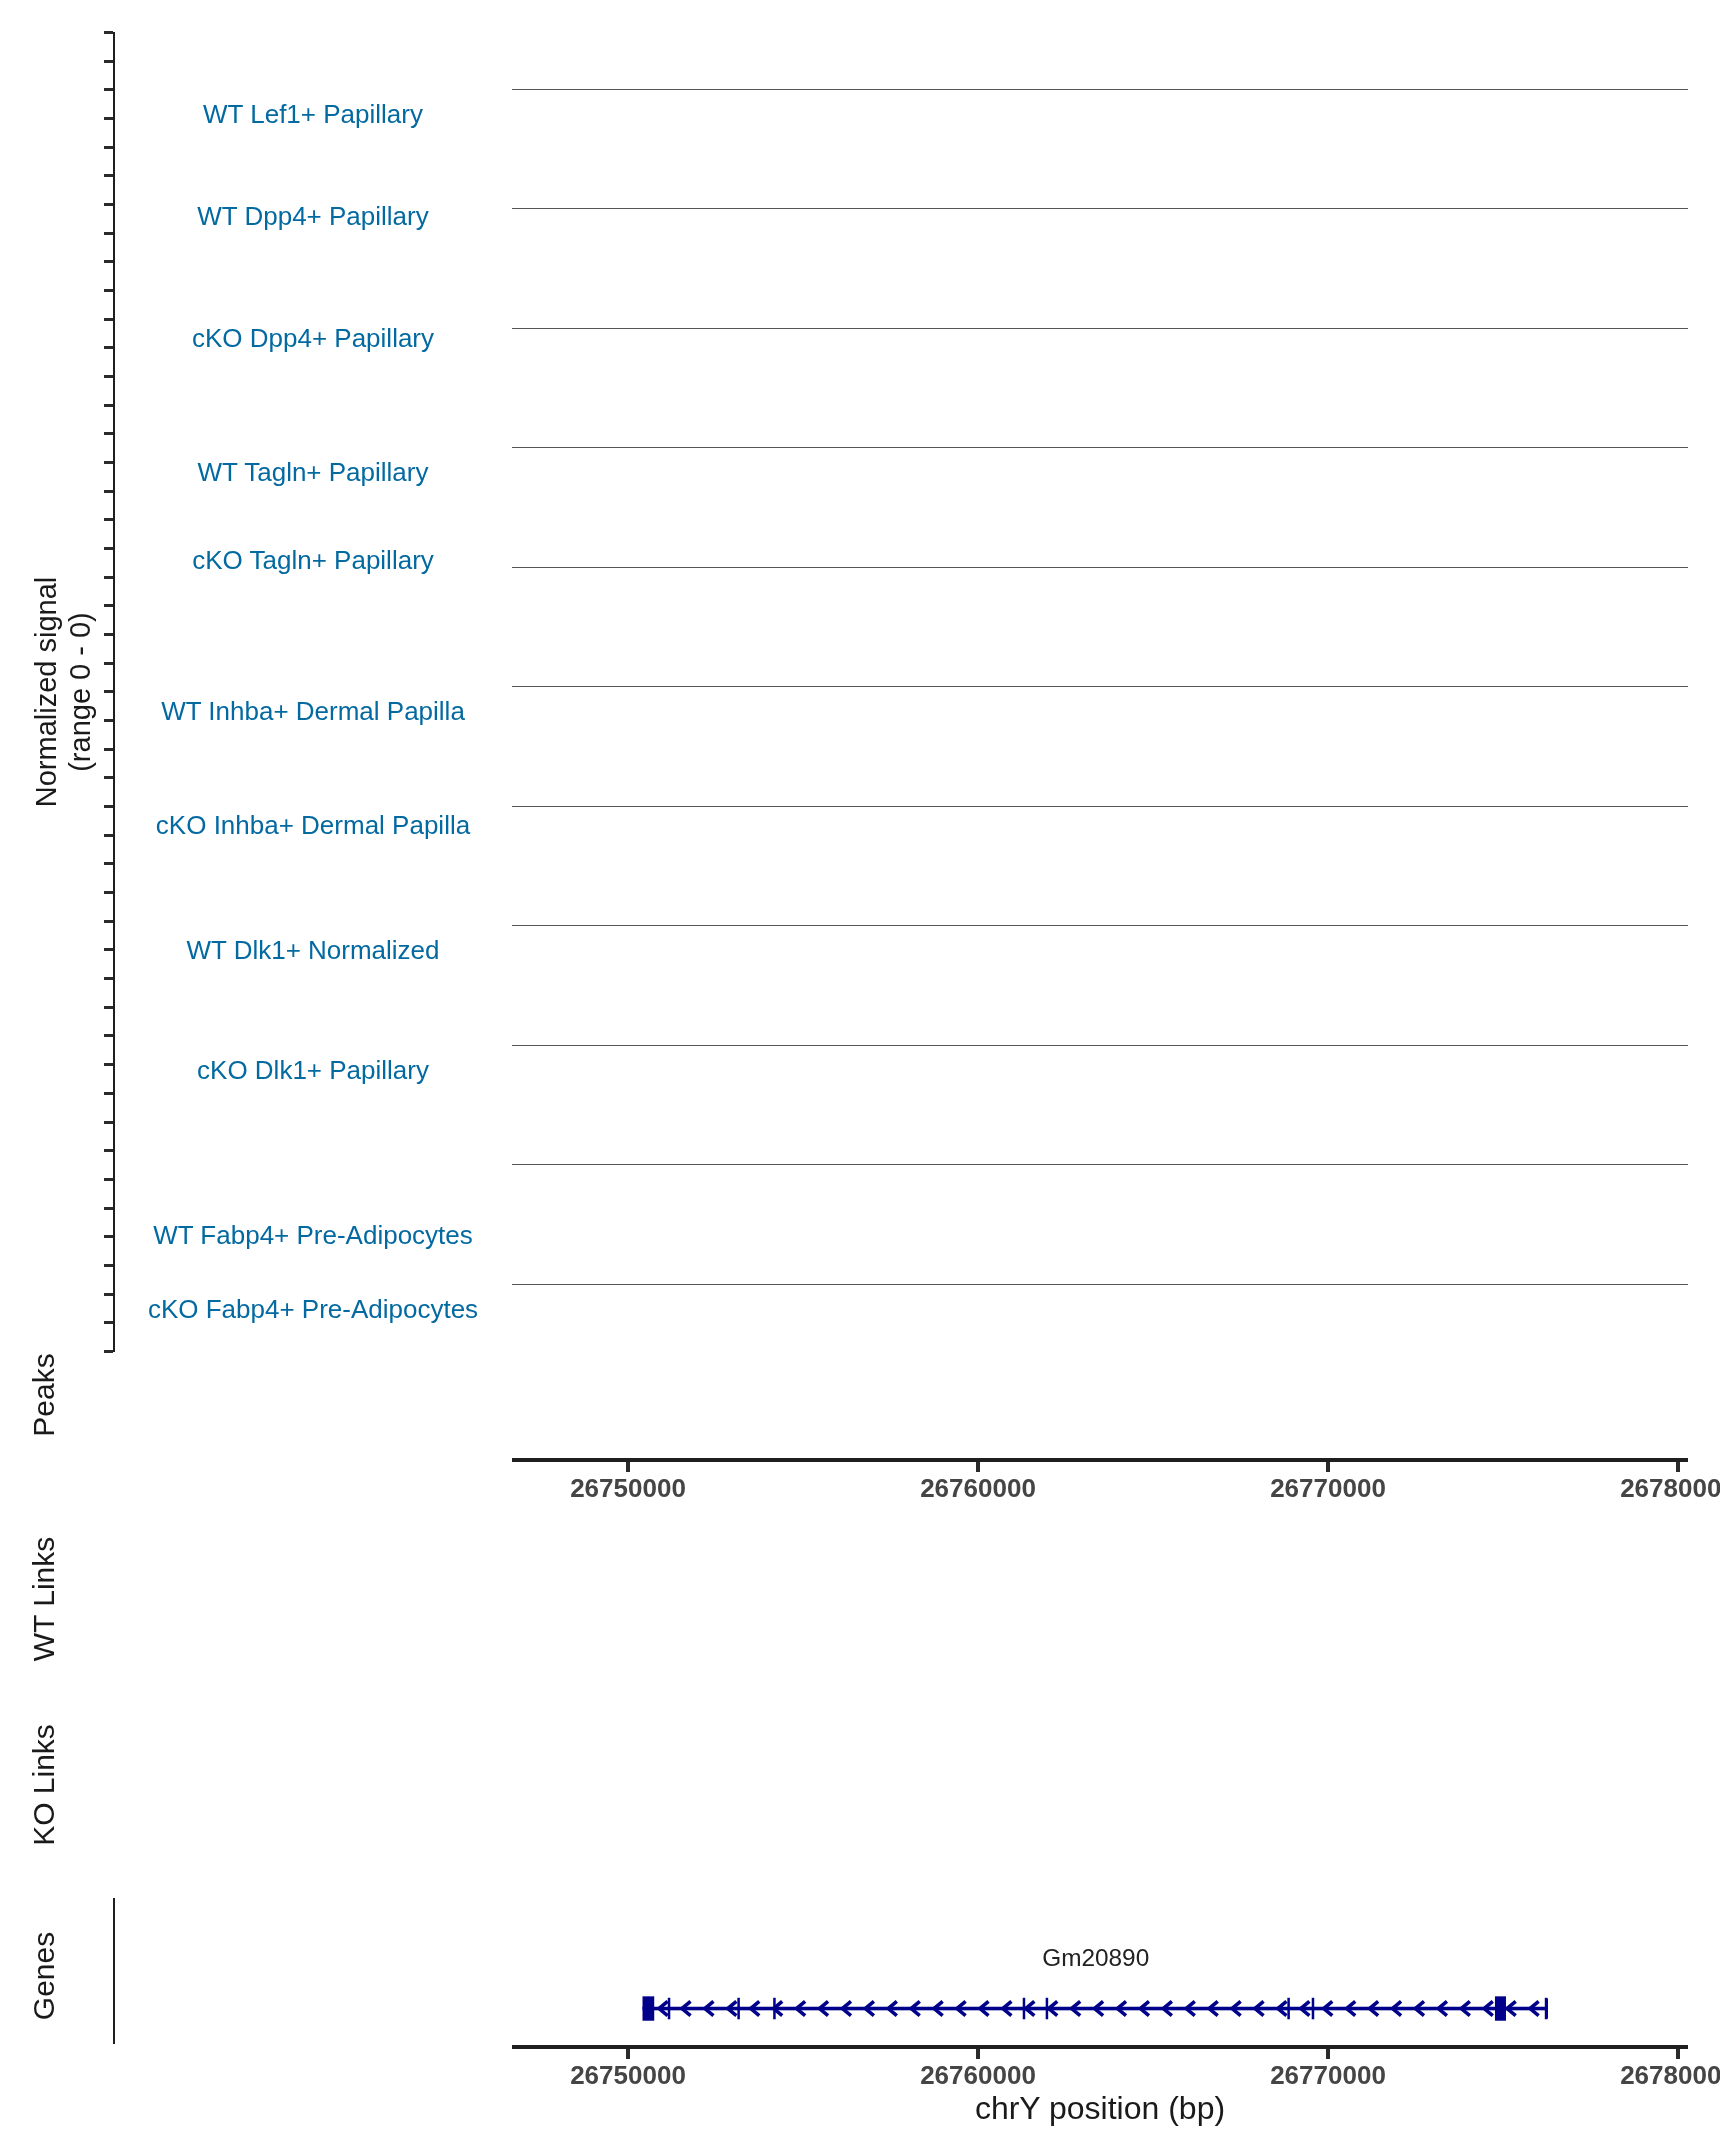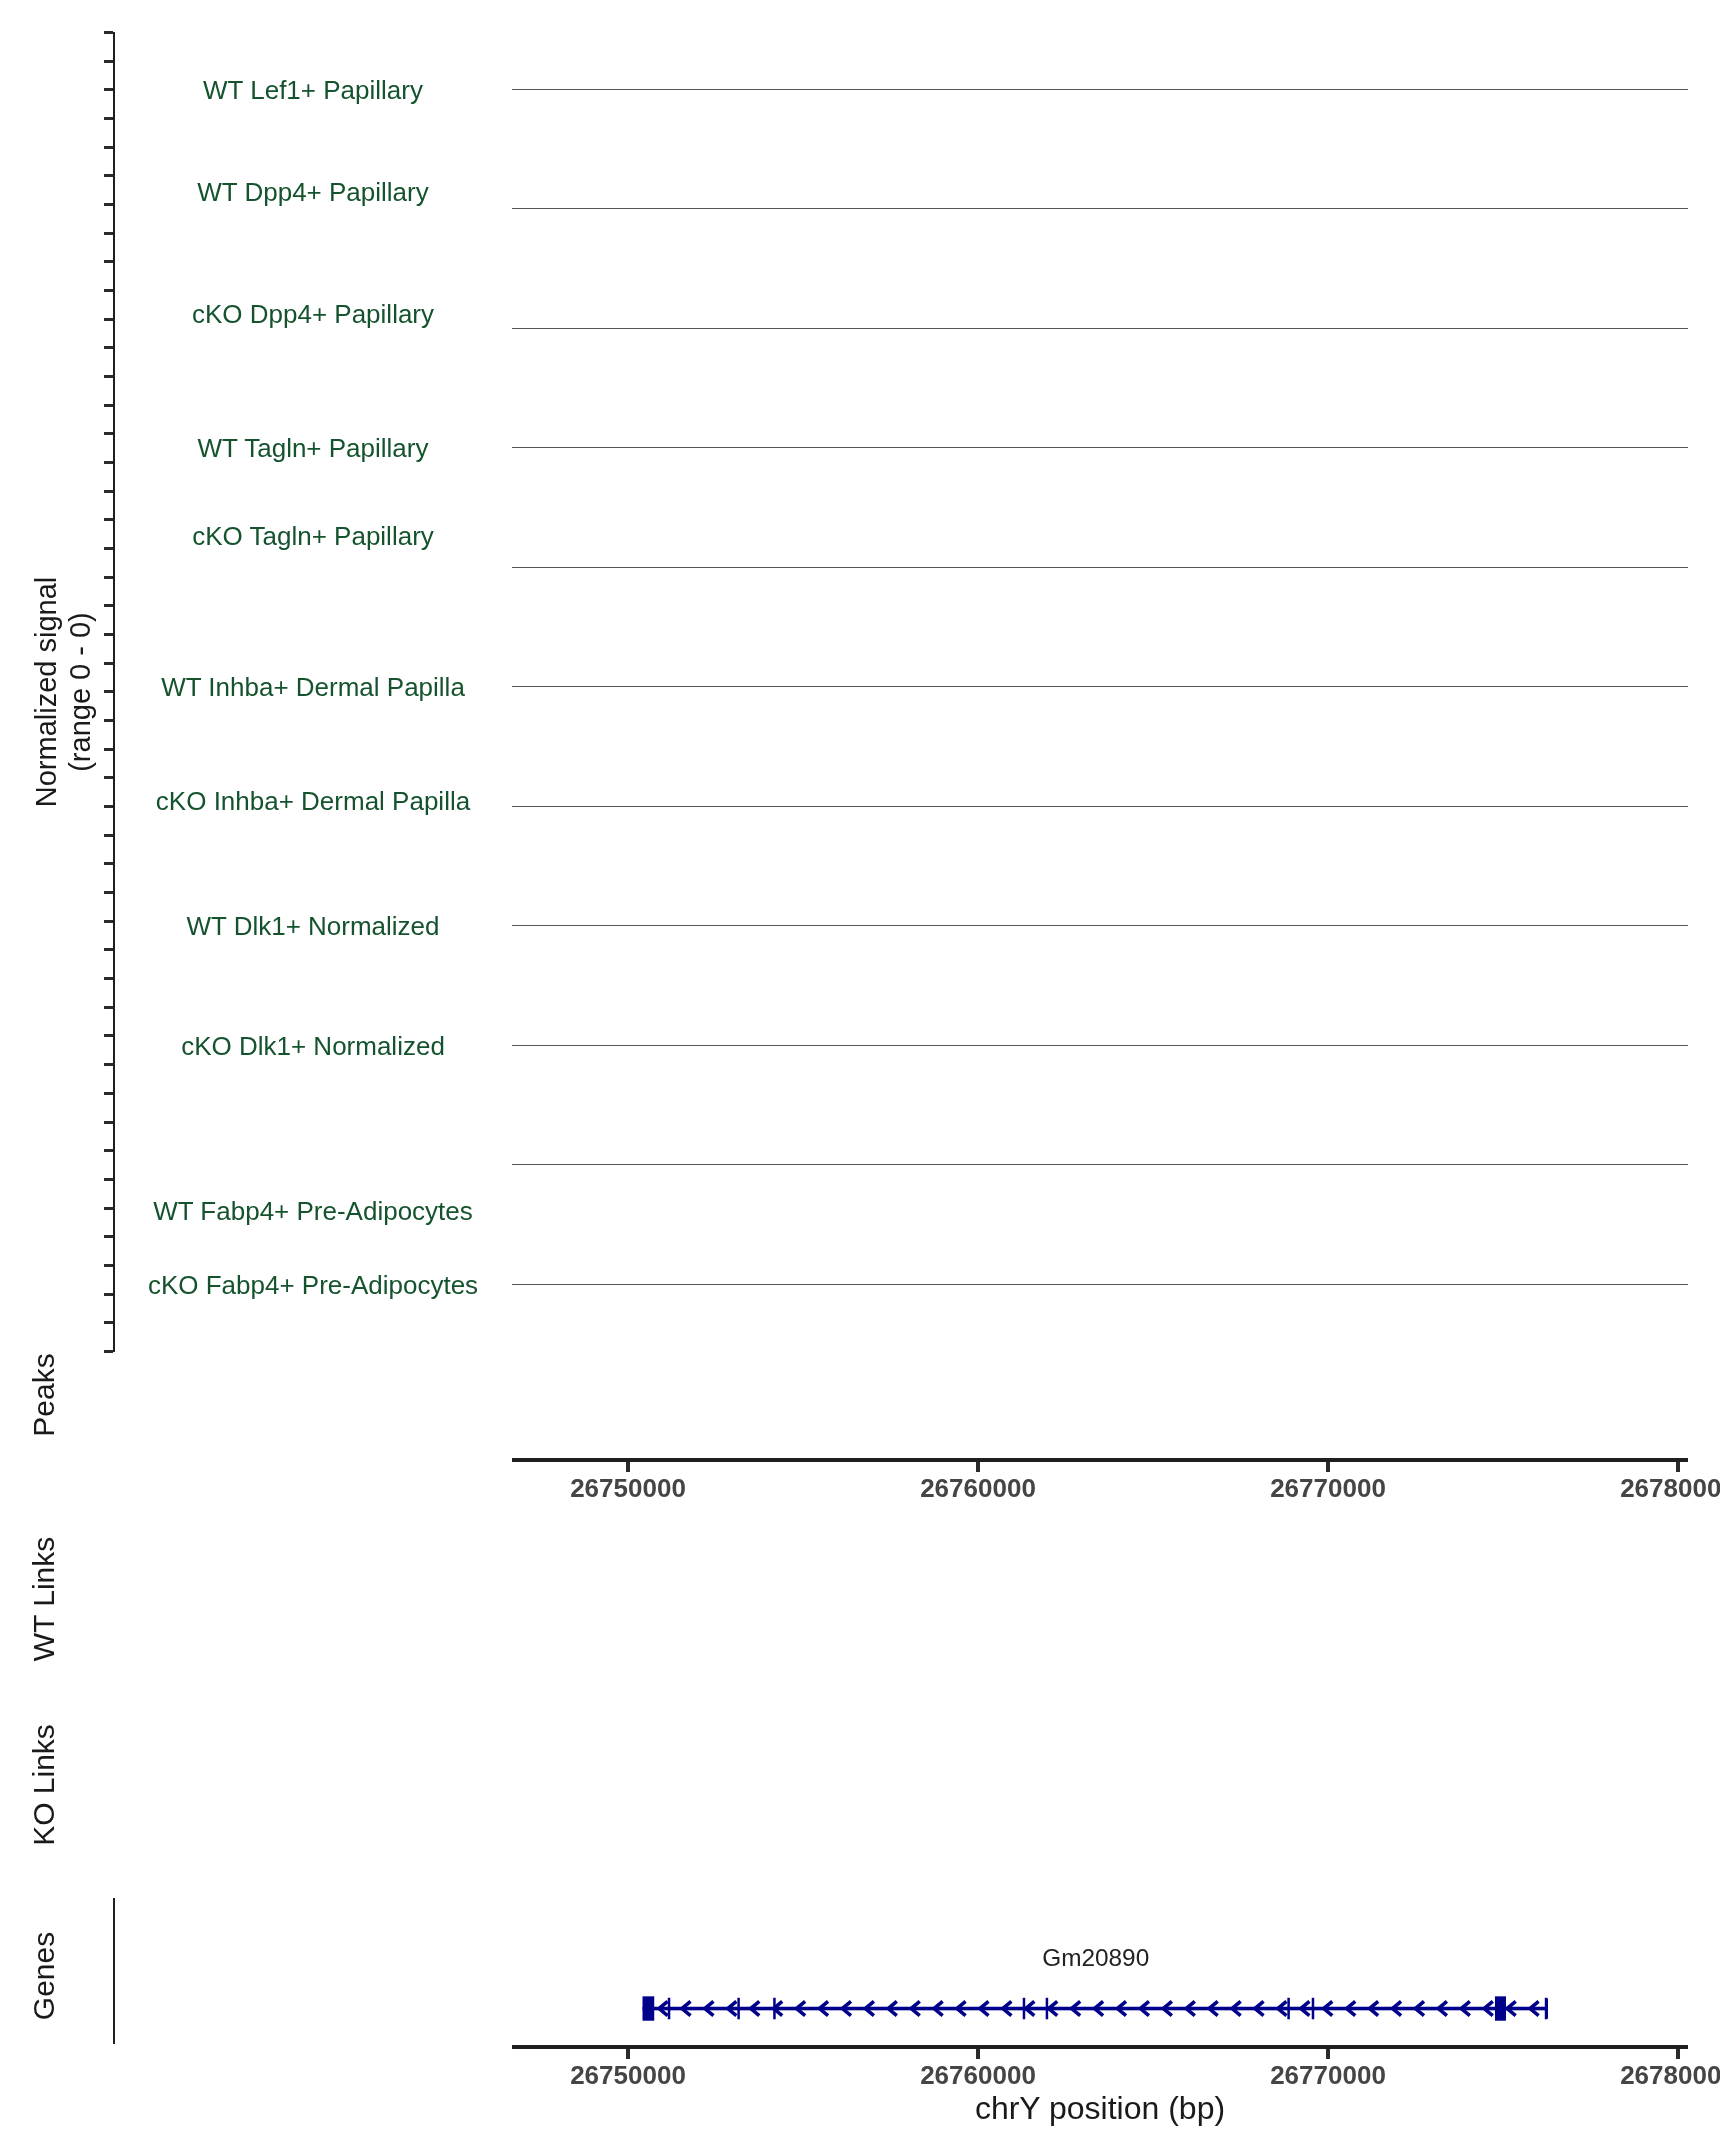--- a/index.html
+++ b/index.html
@@ -24,21 +24,22 @@
   }
   .section-label{
     font-size:30px;
     color:#1a1a1a;
   }
   .track-label{
     position:absolute;
     transform:translate(-50%,-50%);
     white-space:nowrap;
     font-size:26px;
-    color:#14532d;
+    color:#0369a1;
+    margin-top:24px;
   }
   .track-line{
     position:absolute;
     height:1.4px;
     background:#555555;
   }
   .vaxis{
     position:absolute;
     width:2.2px;
     background:#1f1f1f;
@@ -147,21 +148,21 @@
       <div class="track-label" style="left: 313px; top: 448px;">WT Tagln+ Papillary</div>
       <div class="track-line" style="left: 512px; width: 1176px; top: 447px;"></div>
       <div class="track-label" style="left: 313px; top: 536px;">cKO Tagln+ Papillary</div>
       <div class="track-line" style="left: 512px; width: 1176px; top: 567px;"></div>
       <div class="track-label" style="left: 313px; top: 687px;">WT Inhba+ Dermal Papilla</div>
       <div class="track-line" style="left: 512px; width: 1176px; top: 686px;"></div>
       <div class="track-label" style="left: 313px; top: 801px;">cKO Inhba+ Dermal Papilla</div>
       <div class="track-line" style="left: 512px; width: 1176px; top: 806px;"></div>
       <div class="track-label" style="left: 313px; top: 926px;">WT Dlk1+ Normalized</div>
       <div class="track-line" style="left: 512px; width: 1176px; top: 925px;"></div>
-      <div class="track-label" style="left: 313px; top: 1046px;">cKO Dlk1+ Normalized</div>
+      <div class="track-label" style="left: 313px; top: 1046px;">cKO Dlk1+ Papillary</div>
       <div class="track-line" style="left: 512px; width: 1176px; top: 1045px;"></div>
       <div class="track-label" style="left: 313px; top: 1211px;">WT Fabp4+ Pre-Adipocytes</div>
       <div class="track-line" style="left: 512px; width: 1176px; top: 1164px;"></div>
       <div class="track-label" style="left: 313px; top: 1285px;">cKO Fabp4+ Pre-Adipocytes</div>
       <div class="track-line" style="left: 512px; width: 1176px; top: 1284px;"></div>
     </div>
 
   <div class="rot section-label" style="left:44px;top:1395px;">Peaks</div>
   <div class="rot section-label" style="left:44px;top:1599px;">WT Links</div>
   <div class="rot section-label" style="left:44px;top:1785px;">KO Links</div>

